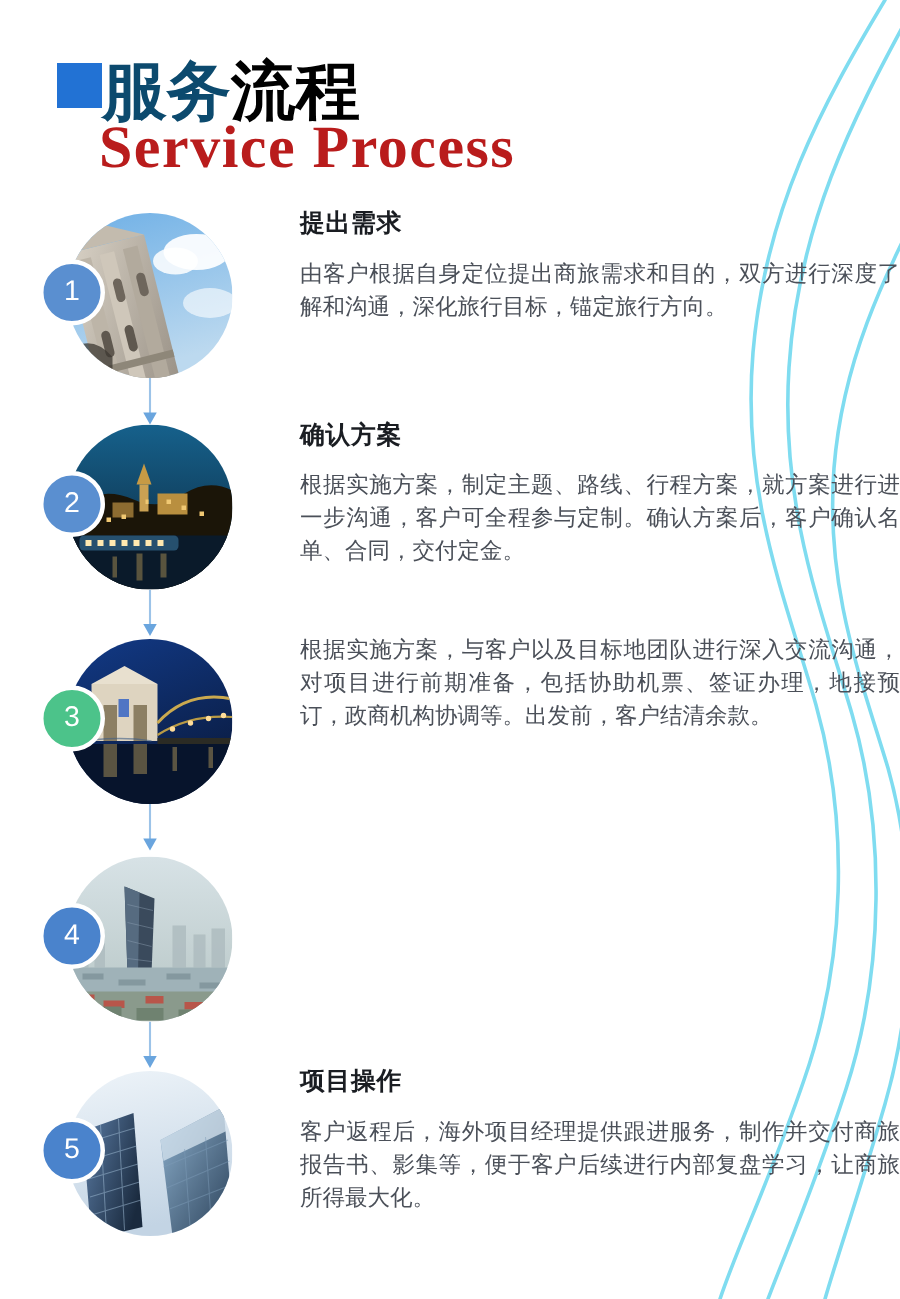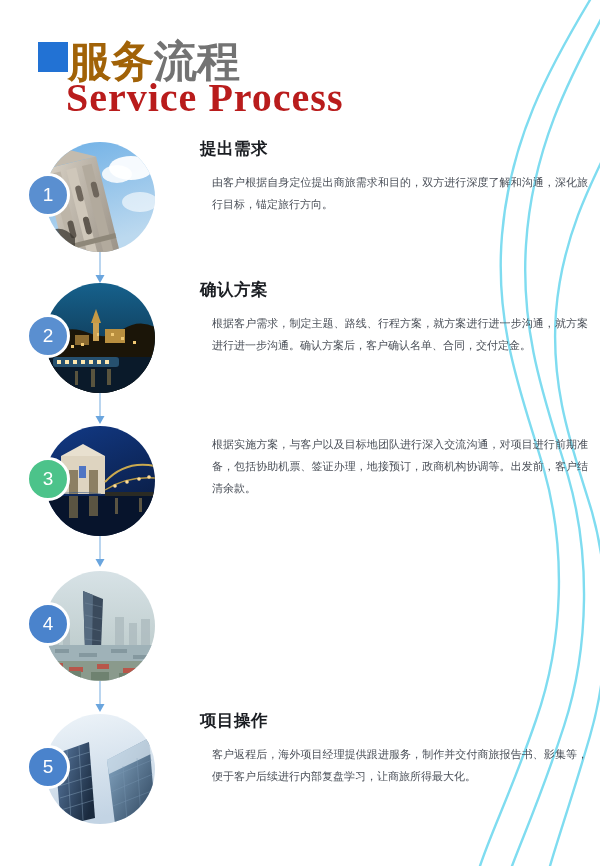--- a/index.html
+++ b/index.html
@@ -58,22 +58,22 @@
     position: absolute;
     left: 32px;
     top: 2px;
     font-size: 43px;
     line-height: 50px;
     font-weight: bold;
     white-space: nowrap;
     z-index: 2;
     font-family: "DejaVu Sans", "Liberation Sans", sans-serif;
   }
-  .title-dark { color: #a16207; }
-  .title-blue { color: #737373; }
+  .title-dark { color: #0c4a6e; }
+  .title-blue { color: #000000; }
 
   
   .steps {
     position: absolute;
     left: 0;
     top: 132px;
     width: 600px;
     z-index: 2;
   }
   .step {
@@ -137,24 +137,24 @@
   }
   .step-title {
     font-size: 16.5px;
     font-weight: bold;
     color: #1a1d22;
     margin: 0 0 11px 0;
     letter-spacing: 0.5px;
     font-family: "DejaVu Serif", "Liberation Serif", serif;
   }
   .step-desc {
-    font-size: 11px;
+    font-size: 15px;
     line-height: 22px;
     color: #4b5059;
-    margin: 12px;
+    margin: 0;
     text-align: justify;
     font-family: "DejaVu Sans", "Liberation Sans", sans-serif;
   }
 </style>
 </head>
 <body>
 
 <svg class="wave-layer" viewBox="0 0 160 866" preserveAspectRatio="none">
   <g fill="none" stroke="#7fdcf0" stroke-width="2.4" stroke-linecap="round">
     <path d="M150 0 C 108 70, 70 140, 62 235 C 54 330, 84 400, 104 470 C 126 548, 124 640, 96 720 C 72 790, 52 830, 40 866"></path>
@@ -270,21 +270,21 @@
           <span>2</span>
         </div>
       </div>
       <svg class="connector" height="34" width="14" viewBox="0 0 14 34">
         <line x1="7" y1="0" x2="7" y2="24" stroke="#9cc3e8" stroke-width="1.4"></line>
         <path d="M2.5 23 L7 31 L11.5 23 Z" fill="#6aa5de"></path>
       </svg>
     </div>
     <div class="step-right">
       <p class="step-title">确认方案</p>
-      <p class="step-desc">根据客户需求，制定主题、路线、行程方案，就方案进行进一步沟通，就方案进行进一步沟通。确认方案后，客户确认名单、合同，交付定金。</p>
+      <p class="step-desc">根据实施方案，制定主题、路线、行程方案，就方案进行进一步沟通，客户可全程参与定制。确认方案后，客户确认名单、合同，交付定金。</p>
     </div>
   </div>
 
   <div class="step" style="height:145px">
     <div class="step-left">
       <div class="thumb-wrap">
         <div class="thumb">
           <svg width="110" height="110" viewBox="0 0 110 110">
             <defs>
               <linearGradient id="nsky3" x1="0" y1="0" x2="0.4" y2="1">

